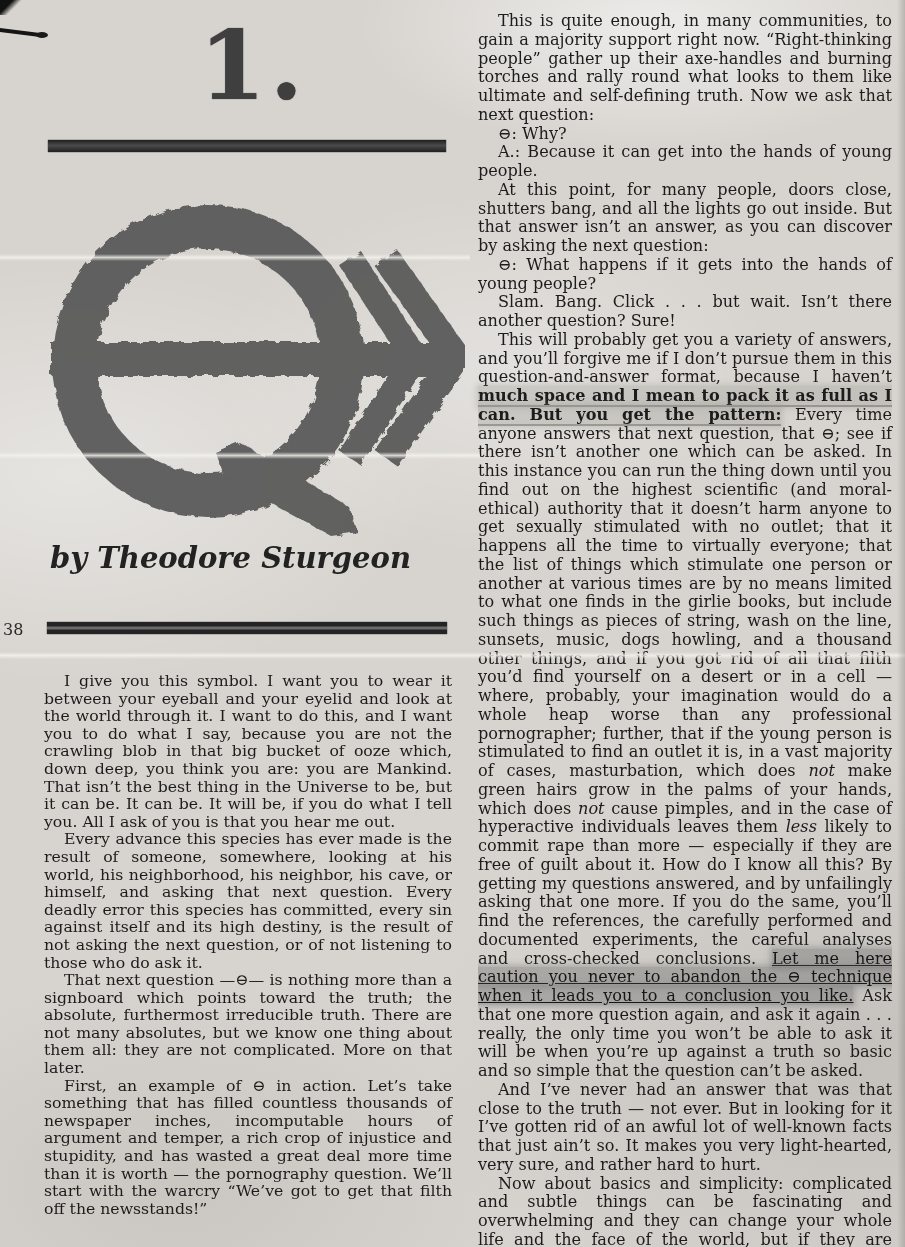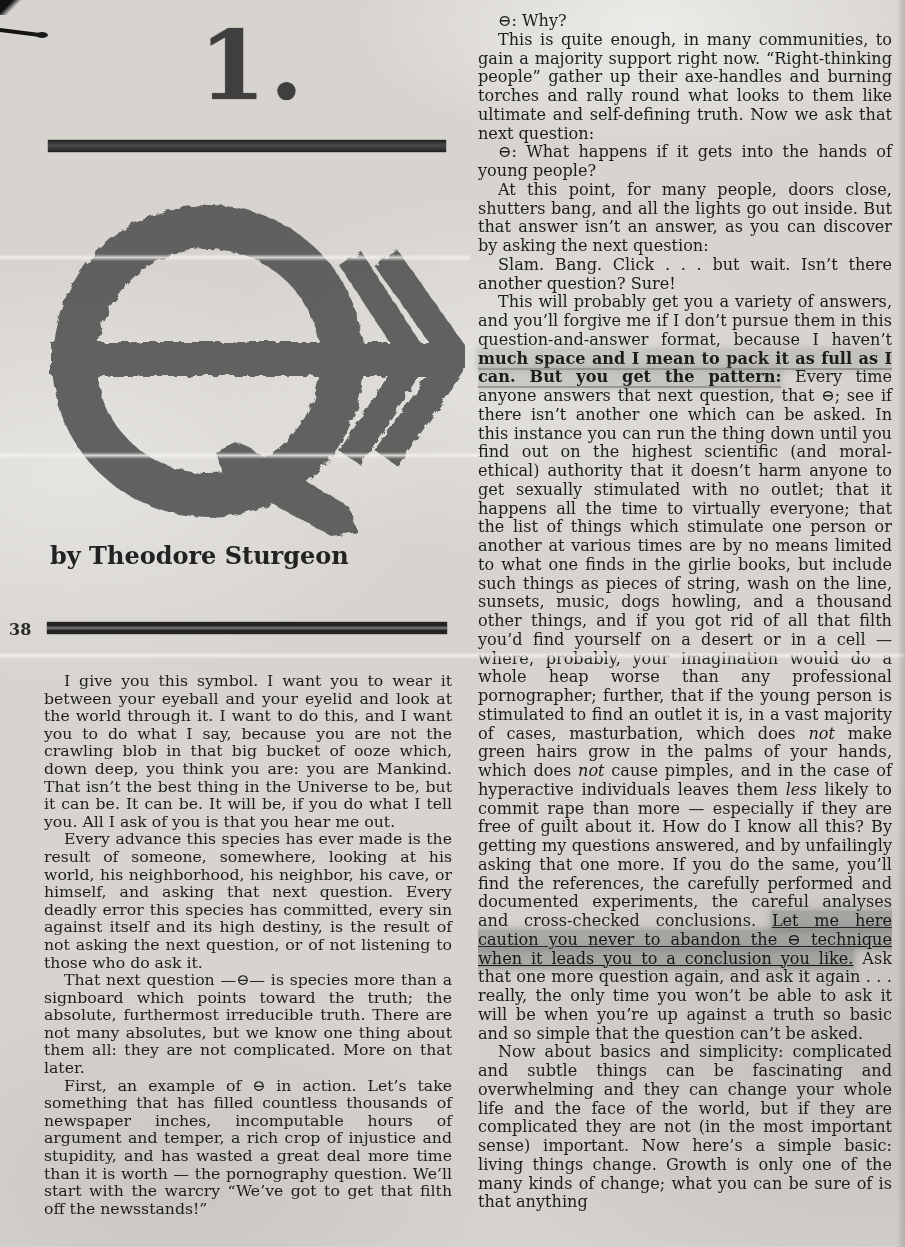--- a/index.html
+++ b/index.html
@@ -22,22 +22,22 @@
   .crease.h{height:7px;background:linear-gradient(rgba(240,238,233,0), rgba(244,242,237,.8) 50%, rgba(240,238,233,0));}
   .chapter-number{
     position:absolute;left:178px;top:18px;width:150px;
     font-size:96px;font-weight:bold;line-height:1;text-align:center;
     color:#3f3f3f;text-shadow:0 0 1px #2a2a2a;
     letter-spacing:4px;
   }
   .rule{position:absolute;background:linear-gradient(#1f1f1f,#4a4a4a 45%,#202020);box-shadow:0 0 1px #000;}
   .rule-top{left:48px;top:140px;width:398px;height:12px;}
   .rule-divider{left:47px;top:622px;width:400px;height:12px;background:linear-gradient(#242424 0 30%,#6b6b6b 45% 55%,#242424 70% 100%);}
-  .byline{position:absolute;left:50px;top:541px;font-size:24px;font-weight:bold;color:#222;}
-  .margin-page-number{position:absolute;left:9px;top:620px;font-size:16px;font-weight:bold;color:#2a2a2a;}
+  .byline{position:absolute;left:50px;top:541px;font-size:29px;font-weight:bold;color:#222;font-style:italic;}
+  .margin-page-number{position:absolute;left:3px;top:620px;font-size:16px;font-weight:normal;color:#2a2a2a;}
   .symbol-wrap{position:absolute;left:45px;top:195px;width:420px;height:350px;}
   .col{position:absolute;text-align:justify;}
   .col p{margin:0;text-indent:20px;text-align:justify;}
   .col-left{left:44px;top:672px;width:408px;font-size:15.7px;line-height:17.6px;}
   .col-right{left:478px;top:12px;width:414px;font-size:16.1px;line-height:18.75px;}
   i{font-style:italic;}
   mark{
     color:#161616;background:rgba(112,112,112,.42);
     box-shadow:0 0 6px 2px rgba(112,112,112,.42);
     text-decoration:underline;
@@ -93,31 +93,33 @@
 
   <div class="byline">by Theodore Sturgeon</div>
 
   <div class="margin-page-number">38</div>
 
   <div class="rule rule-divider"></div>
 
   <div class="col col-left">
     <p>I give you this symbol. I want you to wear it between your eyeball and your eyelid and look at the world through it. I want to do this, and I want you to do what I say, because you are not the crawling blob in that big bucket of ooze which, down deep, you think you are: you are Mankind. That isn’t the best thing in the Universe to be, but it can be. It can be. It will be, if you do what I tell you. All I ask of you is that you hear me out.</p>
     <p>Every advance this species has ever made is the result of someone, somewhere, looking at his world, his neighborhood, his neighbor, his cave, or himself, and asking that next question. Every deadly error this species has committed, every sin against itself and its high destiny, is the result of not asking the next question, or of not listening to those who do ask it.</p>
-    <p>That next question —⊖— is species more than a signboard which points toward the truth; the absolute, furthermost irreducible truth. There are not many absolutes, but we know one thing about them all: they are not complicated. More on that later.</p>
+    <p>That next question —⊖— is nothing more than a signboard which points toward the truth; the absolute, furthermost irreducible truth. There are not many absolutes, but we know one thing about them all: they are not complicated. More on that later.</p>
     <p>First, an example of ⊖ in action. Let’s take something that has filled countless thousands of newspaper inches, incomputable hours of argument and temper, a rich crop of injustice and stupidity, and has wasted a great deal more time than it is worth — the pornography question. We’ll start with the warcry “We’ve got to get that filth off the newsstands!”</p>
   </div>
 
   <div class="col col-right">
+    <p>This is quite enough, in many communities, to gain a majority support right now. “Right-thinking people” gather up their axe-handles and burning torches and rally round what looks to them like ultimate and self-defining truth. Now we ask that next question:</p>
     <p>⊖: Why?</p>
-    <p>This is quite enough, in many communities, to gain a majority support right now. “Right-thinking people” gather up their axe-handles and burning torches and rally round what looks to them like ultimate and self-defining truth. Now we ask that next question:</p>
+    <p>A.: Because it can get into the hands of young people.</p>
+    <p>At this point, for many people, doors close, shutters bang, and all the lights go out inside. But that answer isn’t an answer, as you can discover by asking the next question:</p>
     <p>⊖: What happens if it gets into the hands of young people?</p>
-    <p>At this point, for many people, doors close, shutters bang, and all the lights go out inside. But that answer isn’t an answer, as you can discover by asking the next question:</p>
     <p>Slam. Bang. Click . . . but wait. Isn’t there another question? Sure!</p>
     <p>This will probably get you a variety of answers, and you’ll forgive me if I don’t pursue them in this question-and-answer format, because I haven’t <span class="smear">much space and I mean to pack it as full as I can. But you get the pattern:</span> Every time anyone answers that next question, that ⊖; see if there isn’t another one which can be asked. In this instance you can run the thing down until you find out on the highest scientific (and moral-ethical) authority that it doesn’t harm anyone to get sexually stimulated with no outlet; that it happens all the time to virtually everyone; that the list of things which stimulate one person or another at various times are by no means limited to what one finds in the girlie books, but include such things as pieces of string, wash on the line, sunsets, music, dogs howling, and a thousand other things, and if you got rid of all that filth you’d find yourself on a desert or in a cell — where, probably, your imagination would do a whole heap worse than any professional pornographer; further, that if the young person is stimulated to find an outlet it is, in a vast majority of cases, masturbation, which does <i>not</i> make green hairs grow in the palms of your hands, which does <i>not</i> cause pimples, and in the case of hyperactive individuals leaves them <i>less</i> likely to commit rape than more — especially if they are free of guilt about it. How do I know all this? By getting my questions answered, and by unfailingly asking that one more. If you do the same, you’ll find the references, the carefully performed and documented experiments, the careful analyses and cross-checked conclusions. <mark>Let me here caution you never to abandon the ⊖ technique when it leads you to a conclusion you like.</mark> Ask that one more question again, and ask it again . . . really, the only time you won’t be able to ask it will be when you’re up against a truth so basic and so simple that the question can’t be asked.</p>
+    <p>And I’ve never had an answer that was that close to the truth — not ever. But in looking for it I’ve gotten rid of an awful lot of well-known facts that just ain’t so. It makes you very light-hearted, very sure, and rather hard to hurt.</p>
     <p>Now about basics and simplicity: complicated and subtle things can be fascinating and overwhelming and they can change your whole life and the face of the world, but if they are complicated they are not (in the most important sense) important. Now here’s a simple basic: living things change. Growth is only one of the many kinds of change; what you can be sure of is that anything</p>
   </div>
 
   <div class="crease h" style="left:0;top:254px;width:470px;"></div>
   <div class="crease h" style="left:0;top:452px;width:480px;"></div>
   <div class="crease h" style="left:0;top:652px;width:905px;"></div>
   <div class="edge-shade"></div>
 
 </div>
 

